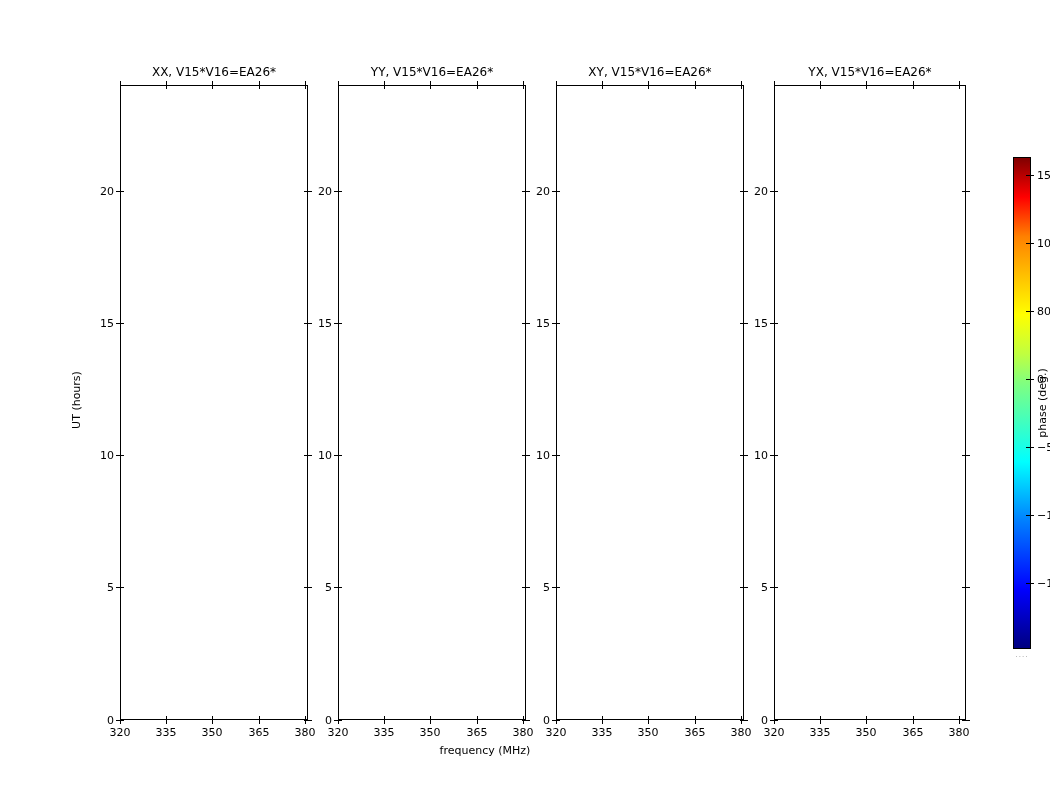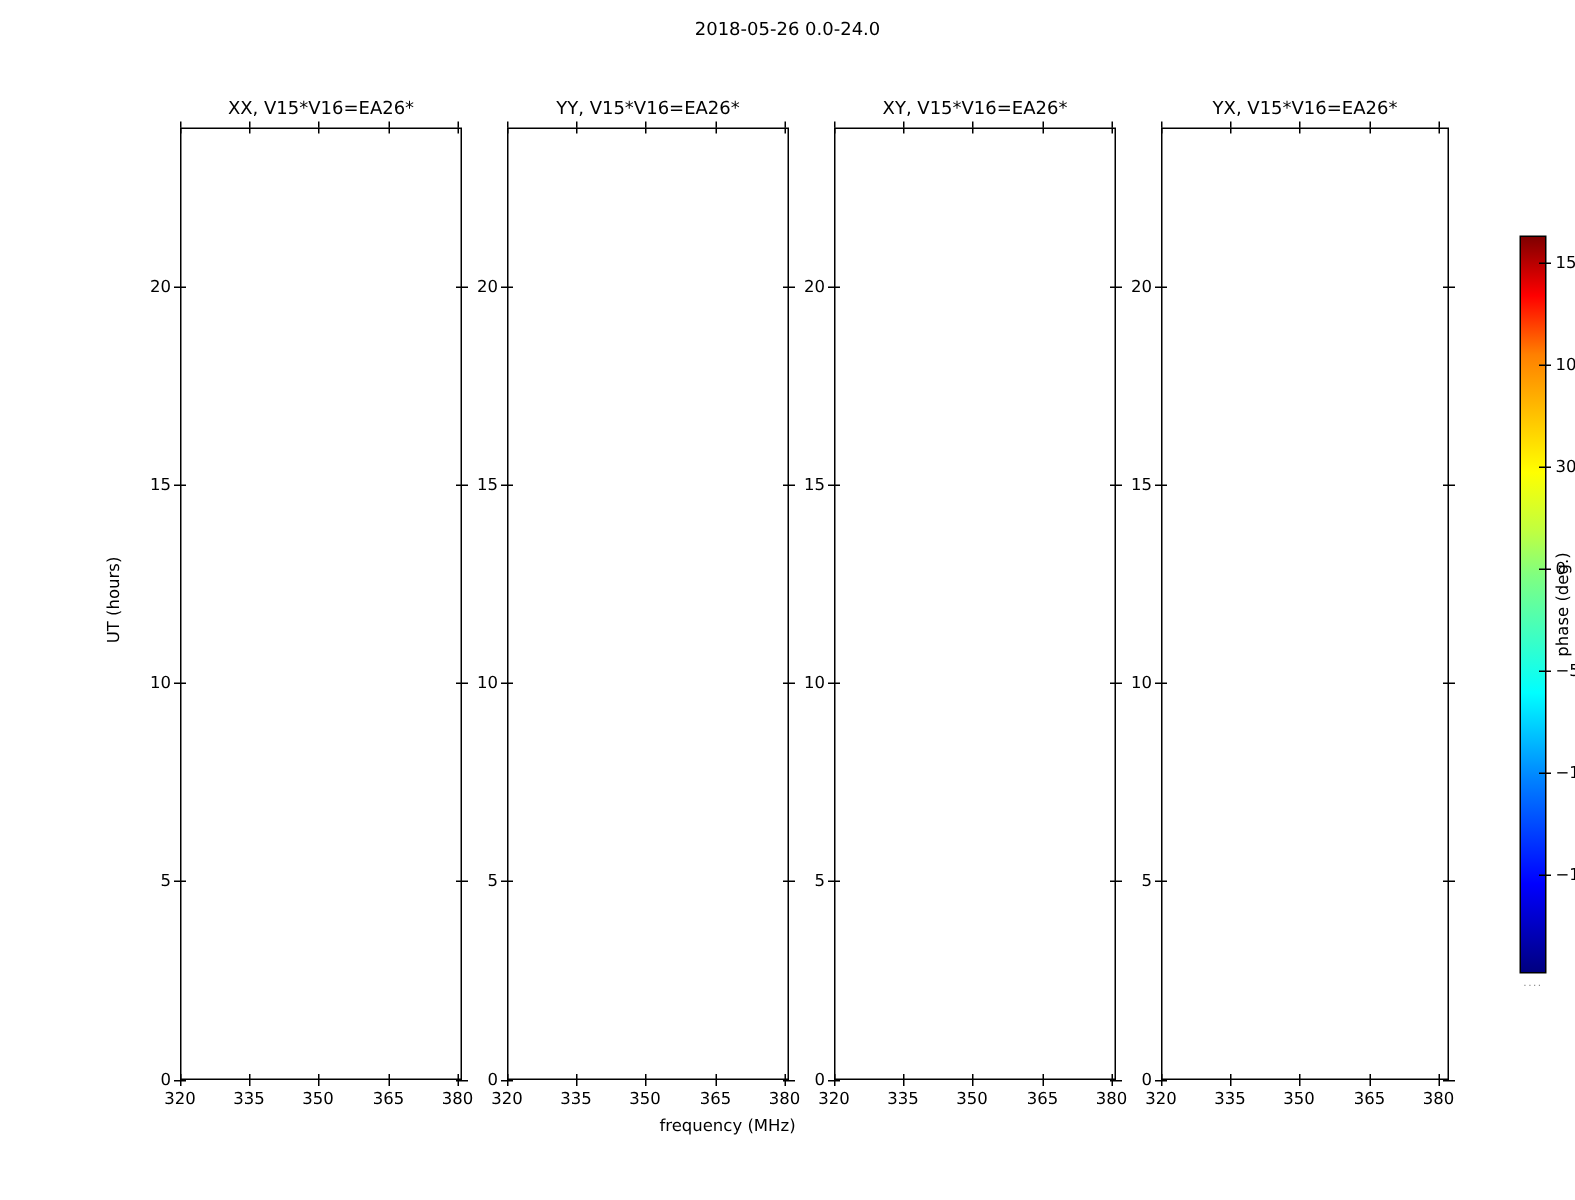--- a/index.html
+++ b/index.html
@@ -200,21 +200,20 @@
     color: #888;
     text-align: center;
     letter-spacing: 1px;
   }
 </style>
 </head>
 <body>
 
 <div class="figure">
 
-  <div class="suptitle">2018-05-26 0.0-24.0</div>
 
   <div class="panel" style="left:120px; width:188px;">
     <div class="panel-title">XX, V15*V16=EA26*</div>
     <div class="axes"></div>
 
     <div class="tick-y" style="top:635px"></div>
       <div class="tick-y-in" style="top:635px"></div>
     <div class="tick-y-right" style="top:635px"></div>
       <div class="tick-y-right-in" style="top:635px"></div>
     <div class="ylabel-text" style="top:635px">0</div>
@@ -484,21 +483,21 @@
     <div class="cbar-tick" style="top:289px"></div>
       <div class="cbar-tick-in" style="top:289px"></div>
     <div class="cbar-ticklabel" style="top:289px">−50</div>
 
     <div class="cbar-tick" style="top:221px"></div>
       <div class="cbar-tick-in" style="top:221px"></div>
     <div class="cbar-ticklabel" style="top:221px">0</div>
 
     <div class="cbar-tick" style="top:153px"></div>
       <div class="cbar-tick-in" style="top:153px"></div>
-    <div class="cbar-ticklabel" style="top:153px">30</div>
+    <div class="cbar-ticklabel" style="top:153px">80</div>
 
     <div class="cbar-tick" style="top:85px"></div>
       <div class="cbar-tick-in" style="top:85px"></div>
     <div class="cbar-ticklabel" style="top:85px">100</div>
 
     <div class="cbar-tick" style="top:17px"></div>
       <div class="cbar-tick-in" style="top:17px"></div>
     <div class="cbar-ticklabel" style="top:17px">150</div>
   </div>
   <div class="cbar-extend-low">....</div>

